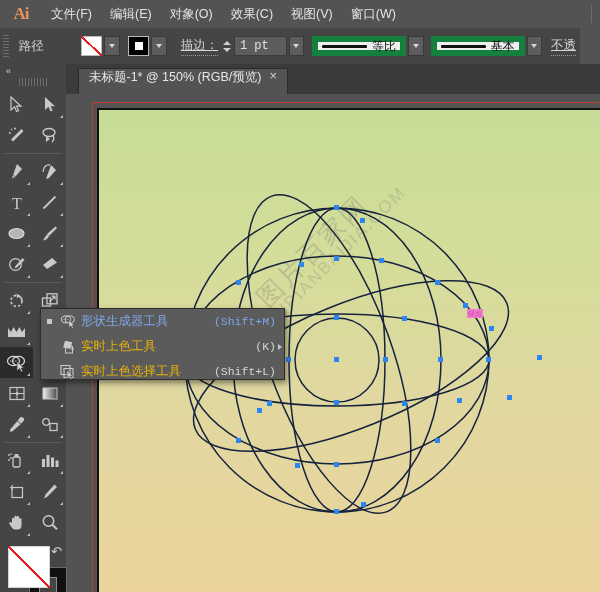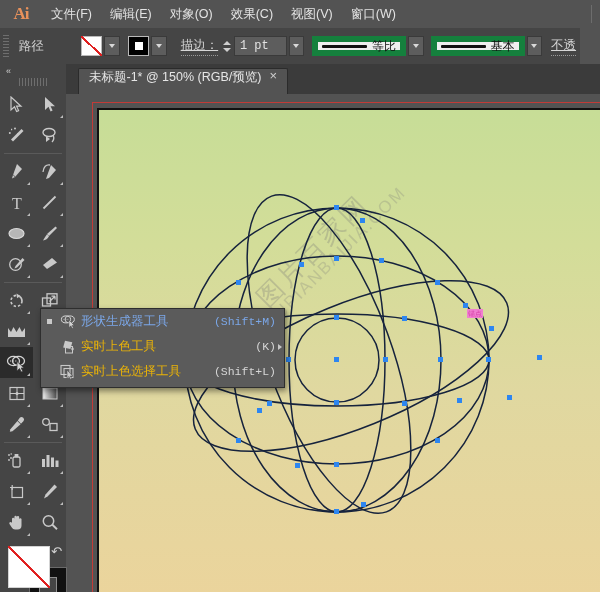--- a/index.html
+++ b/index.html
@@ -183,21 +183,21 @@
     white-space:nowrap;pointer-events:none;
   }
   .anchor-tag{
     position:absolute;left:368px;top:199px;
     background:#f07fd0;color:#d63fa7;font-size:7px;line-height:9px;
     padding:0 1px;white-space:nowrap;
   }
 
   
   .flyout{
-    position:absolute;left:40px;top:308px;width:245px;height:80px;
+    position:absolute;left:40px;top:308px;width:245px;height:72px;
     background:#5b5b5b;border:1px solid #2e2e2e;
     box-shadow:2px 3px 6px rgba(0,0,0,0.45);
     box-sizing:border-box;z-index:50;
   }
   .fly-row{
     height:25px;display:flex;align-items:center;position:relative;padding-left:2px;
   }
   .fly-bullet{
     width:12px;display:flex;align-items:center;justify-content:center;
   }

